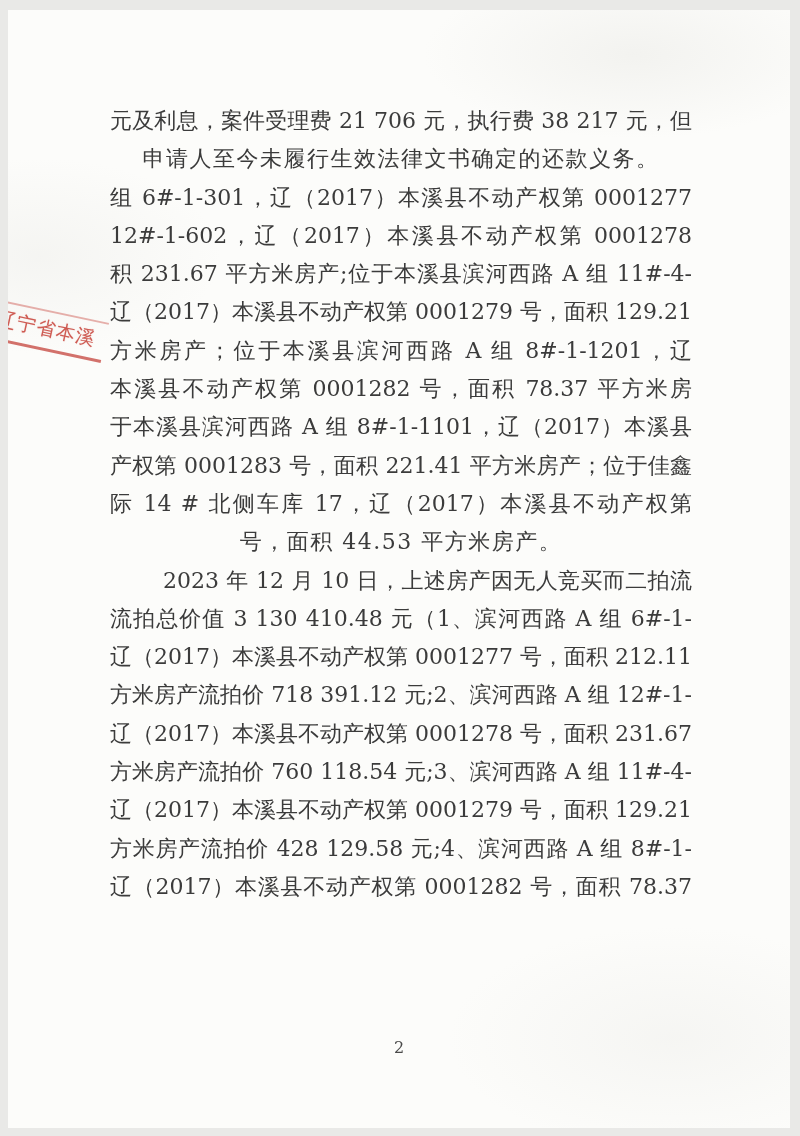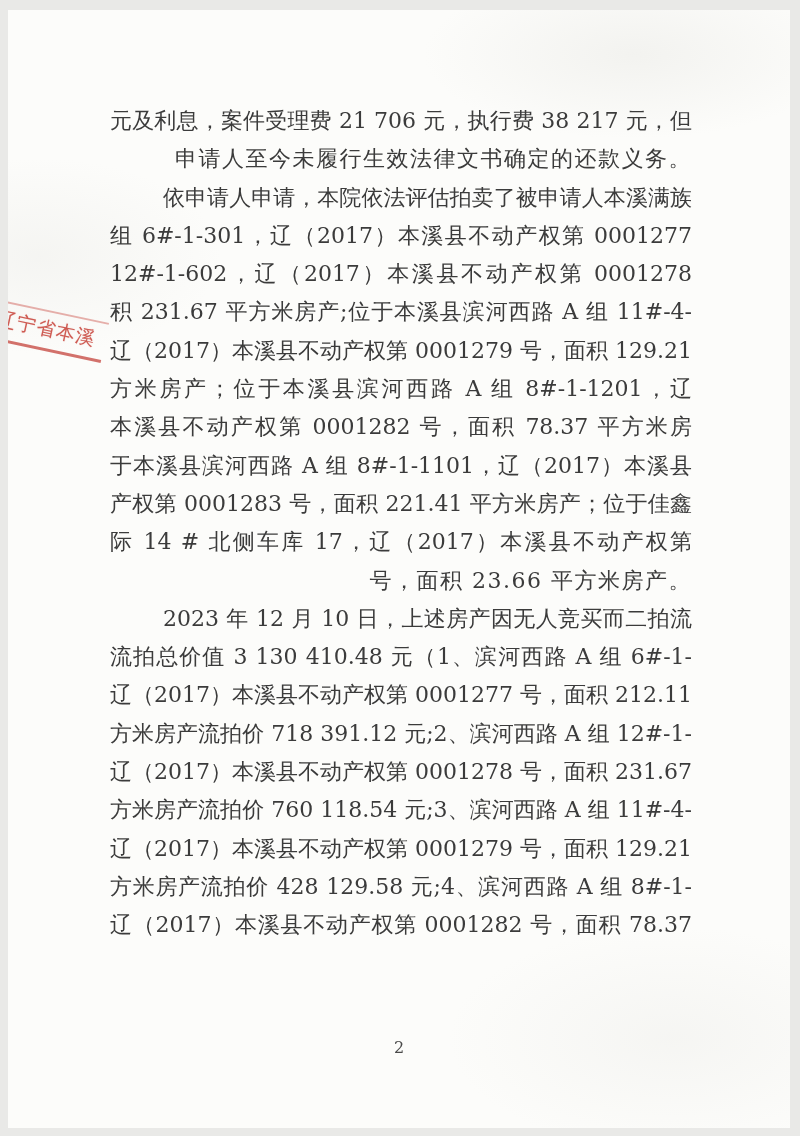--- a/index.html
+++ b/index.html
@@ -28,21 +28,21 @@
     left: 102px;
     top: 92px;
     width: 582px;
     color: #3b3b3b;
     font-size: 22px;
   }
   .line {
     height: 38.3px;
     line-height: 38.3px;
     white-space: nowrap;
-    text-align: right;
+    text-align: center;
     letter-spacing: 1.5px;
     text-rendering: optimizeLegibility;
   }
   .line.j {
     white-space: normal;
     text-align: justify;
     text-align-last: justify;
     letter-spacing: 0;
     overflow: hidden;
   }
@@ -79,31 +79,30 @@
 
 <div class="paper">
 
   <div class="stamp">
     <span>辽宁省本溪</span>
   </div>
 
   <div class="textblock">
       <div class="line j">元及利息，案件受理费 21 706 元，执行费 38 217 元，但被</div>
       <div class="line">申请人至今未履行生效法律文书确定的还款义务。</div>
-      <div class="line j ind">依申请人申请，本院依法评估拍卖了被申请人本溪满族</div>
       <div class="line j">组 6#-1-301，辽（2017）本溪县不动产权第 0001277 号，</div>
       <div class="line j">12#-1-602，辽（2017）本溪县不动产权第 0001278 号，面</div>
       <div class="line j">积 231.67 平方米房产;位于本溪县滨河西路 A 组 11#-4-601，</div>
       <div class="line j">辽（2017）本溪县不动产权第 0001279 号，面积 129.21 平</div>
       <div class="line j">方米房产；位于本溪县滨河西路 A 组 8#-1-1201，辽（2017）</div>
       <div class="line j">本溪县不动产权第 0001282 号，面积 78.37 平方米房产； 位</div>
       <div class="line j">于本溪县滨河西路 A 组 8#-1-1101，辽（2017）本溪县不动</div>
       <div class="line j">产权第 0001283 号，面积 221.41 平方米房产；位于佳鑫国</div>
       <div class="line j">际 14 # 北侧车库 17，辽（2017）本溪县不动产权第 0001272</div>
-      <div class="line">号，面积 23.66 平方米房产。</div>
+      <div class="line">号，面积 44.53 平方米房产。</div>
       <div class="line j ind">2023 年 12 月 10 日，上述房产因无人竞买而二拍流拍，</div>
       <div class="line j">流拍总价值 3 130 410.48 元（1、滨河西路 A 组 6#-1-301，</div>
       <div class="line j">辽（2017）本溪县不动产权第 0001277 号，面积 212.11 平</div>
       <div class="line j">方米房产流拍价 718 391.12 元;2、滨河西路 A 组 12#-1-602，</div>
       <div class="line j">辽（2017）本溪县不动产权第 0001278 号，面积 231.67 平</div>
       <div class="line j">方米房产流拍价 760 118.54 元;3、滨河西路 A 组 11#-4-601，</div>
       <div class="line j">辽（2017）本溪县不动产权第 0001279 号，面积 129.21 平</div>
       <div class="line j">方米房产流拍价 428 129.58 元;4、滨河西路 A 组 8#-1-1201，</div>
       <div class="line j">辽（2017）本溪县不动产权第 0001282 号，面积 78.37 平方</div>
     </div>

